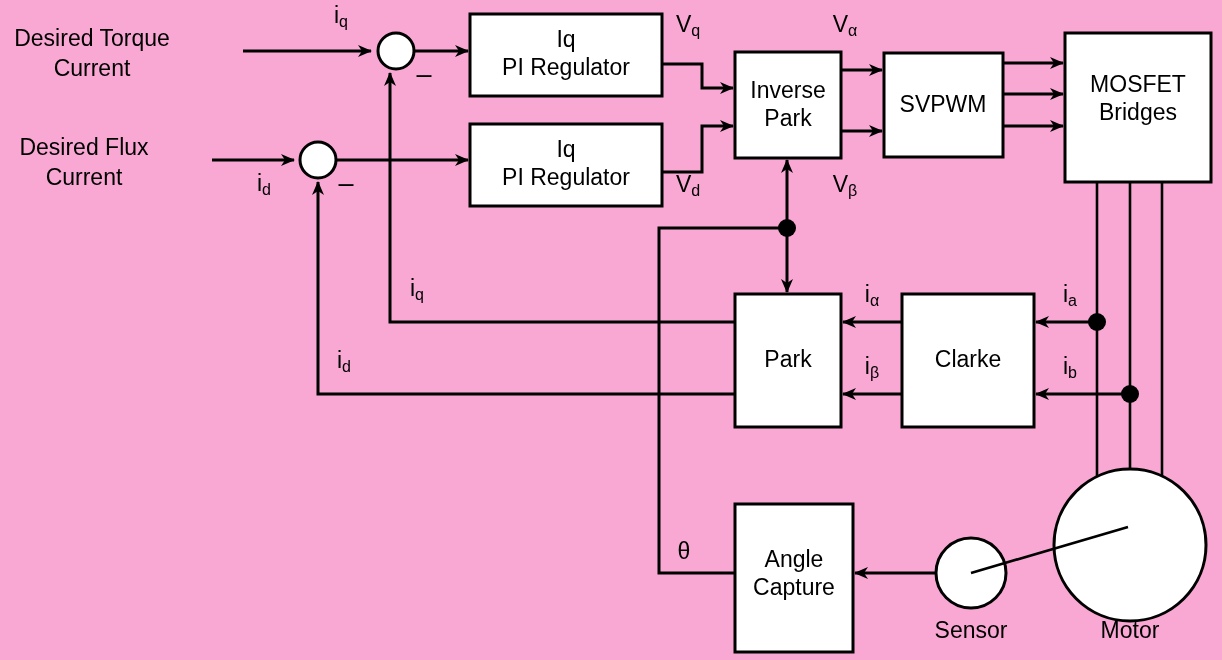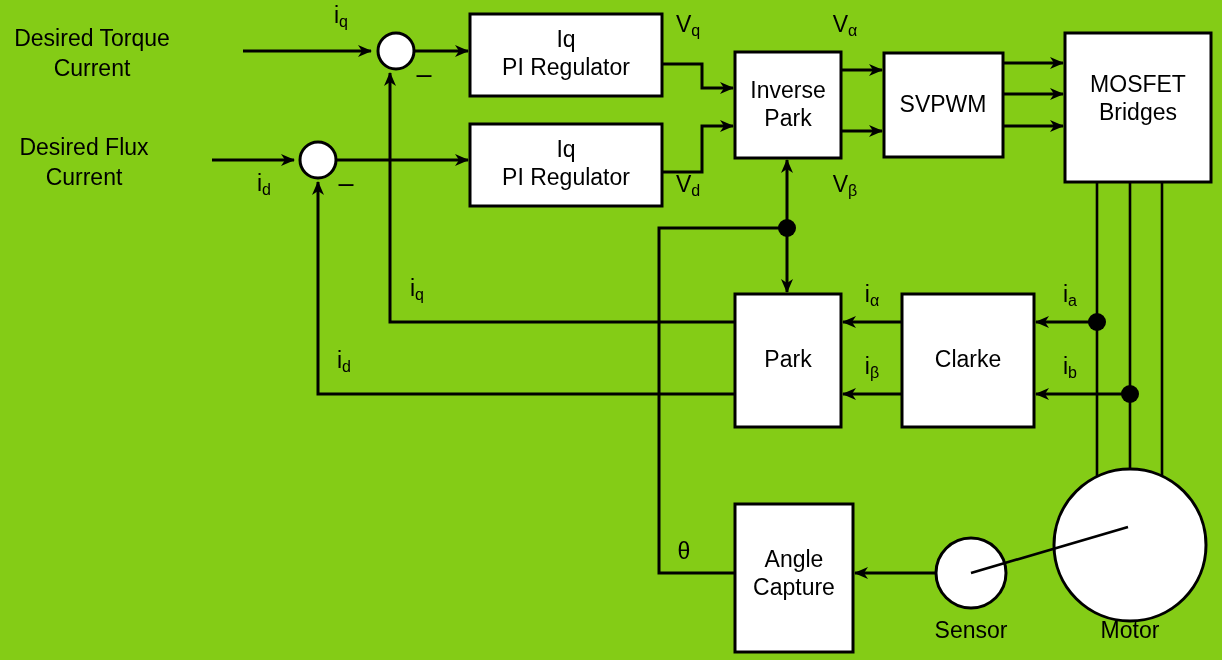--- a/index.html
+++ b/index.html
@@ -4,21 +4,21 @@
 <style>
   html, body {
     margin: 0;
     padding: 0;
     background: #ffffff;
   }
   #diagram-root {
     position: relative;
     width: 1222px;
     height: 660px;
-    background: #84cc16;
+    background: #f9a8d4;
     font-family: "Liberation Sans", sans-serif;
     overflow: hidden;
   }
   svg.diagram-canvas {
     position: absolute;
     left: 0;
     top: 0;
     width: 1222px;
     height: 660px;
   }

